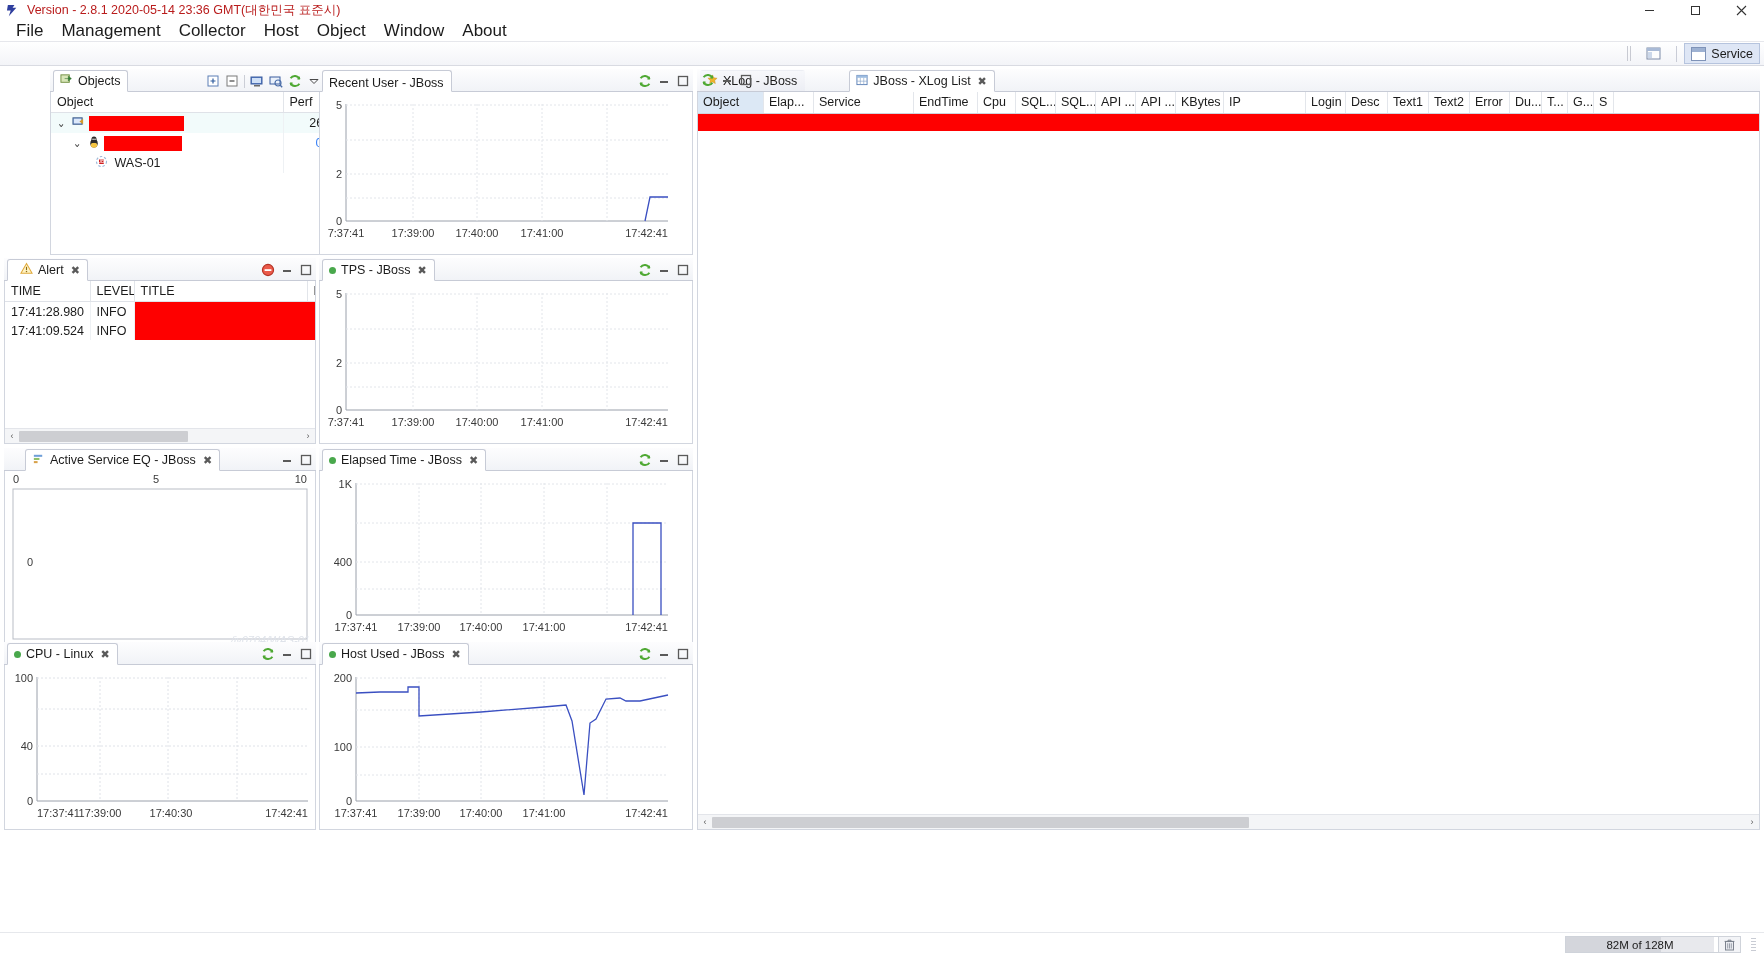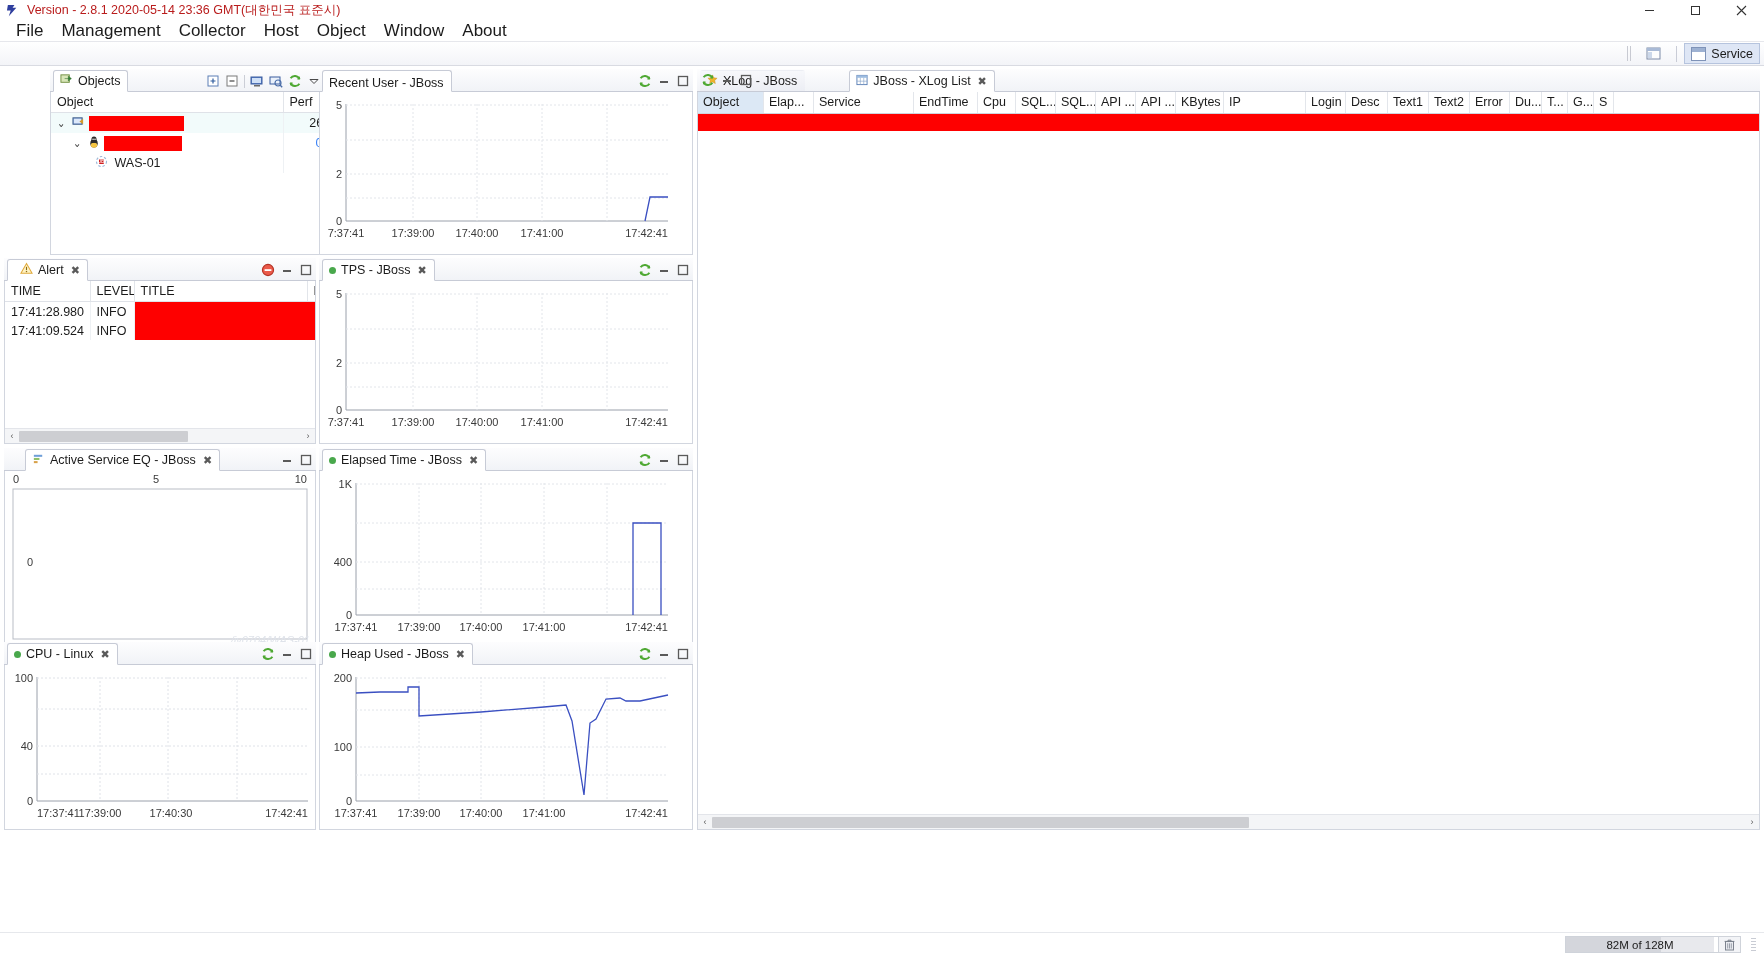--- a/index.html
+++ b/index.html
@@ -709,21 +709,21 @@
           <text class="axis-label" x="348" y="160" text-anchor="end">17:42:41</text>
         </svg>
       </div>
     </div>
   </div>
 
   <div class="view" style="left:319px; top:575px; width:374px; height:188px;">
     <div class="view-tabrow">
       <div class="view-tab" style="margin-left:3px;">
         <span class="dot green"></span>
-        <span>Heap Used - JBoss</span>
+        <span>Host Used - JBoss</span>
         <span class="tab-close">✖</span>
       </div>
       <div class="view-toolbar">
         <span class="tb-ico">
           <svg width="14" height="14" viewBox="0 0 14 14">
               <path d="M11.5 5.2A5 5 0 0 0 2.6 4.3" fill="none" stroke="#4ea832" stroke-width="2"></path>
               <path d="M11.8 2.3l.3 3.3-3.3-.4z" fill="#4ea832"></path>
               <path d="M2.5 8.8a5 5 0 0 0 8.9.9" fill="none" stroke="#4ea832" stroke-width="2"></path>
               <path d="M2.2 11.7l-.3-3.3 3.3.4z" fill="#4ea832"></path>
             </svg>

